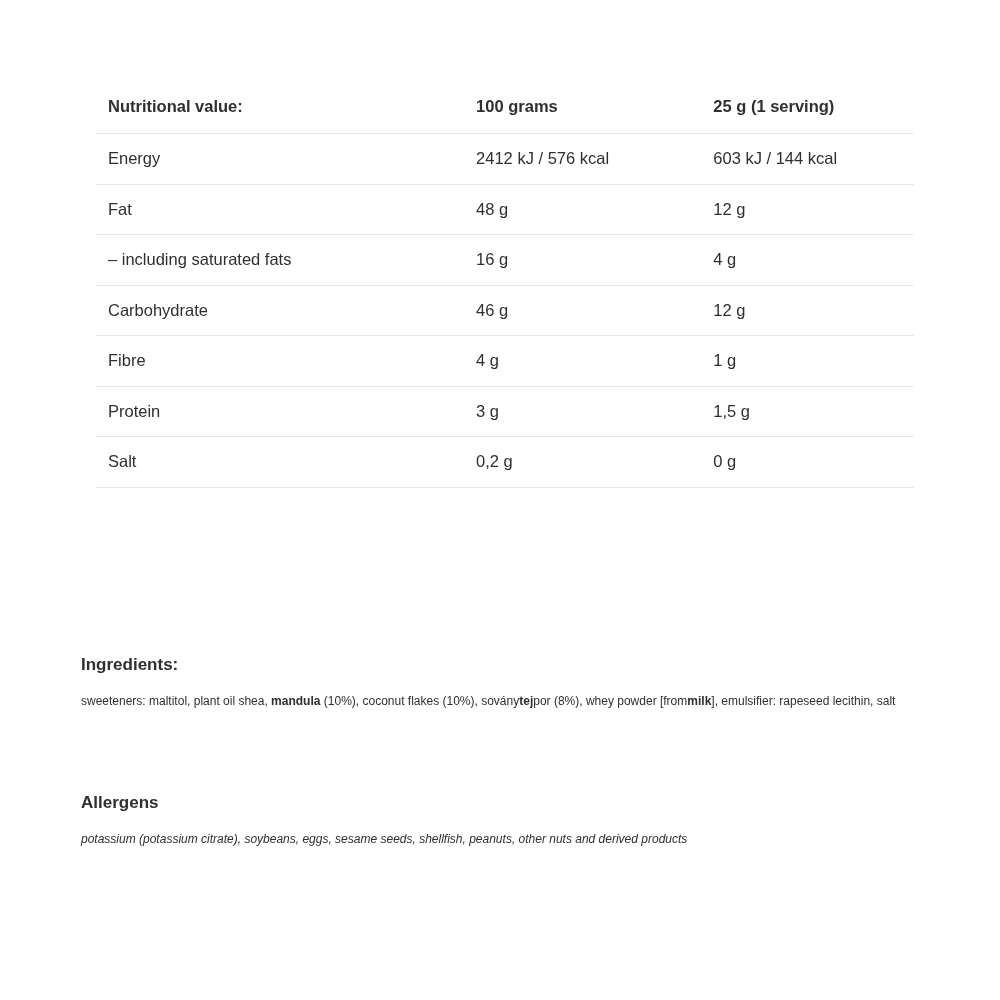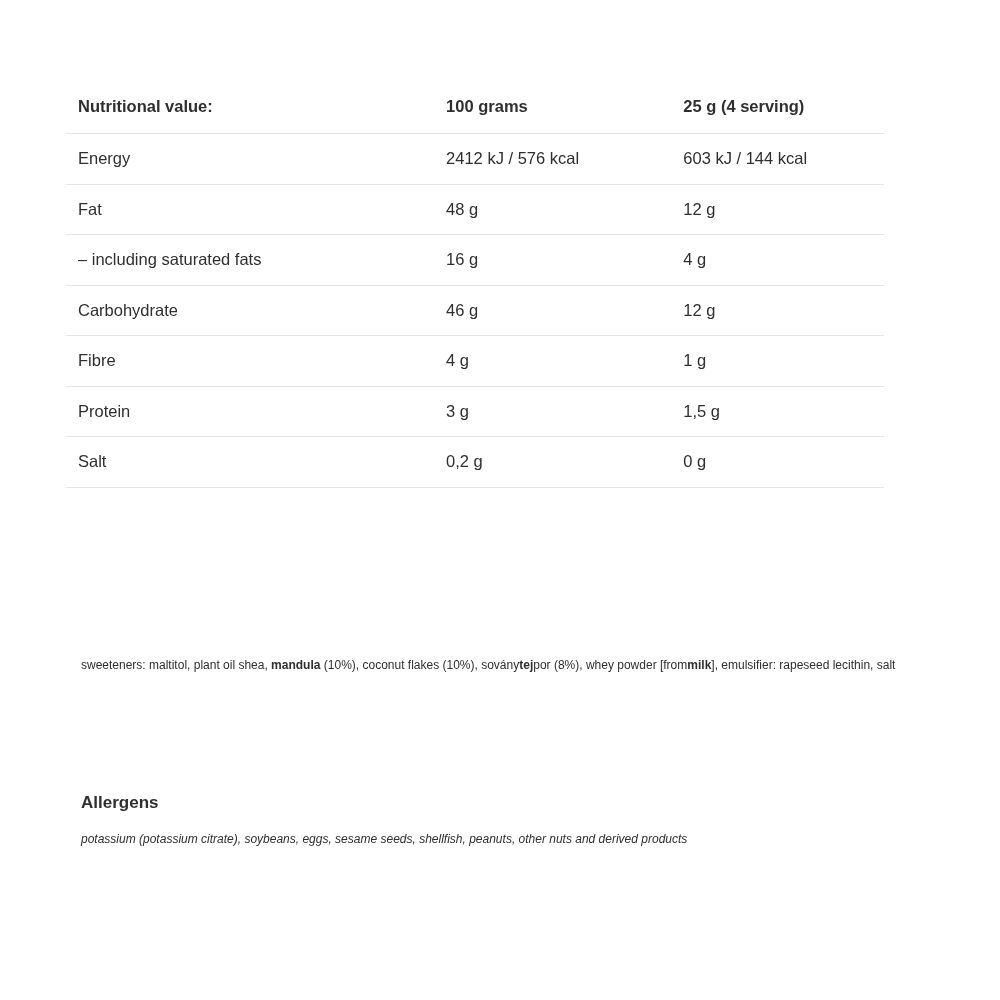--- a/index.html
+++ b/index.html
@@ -13,21 +13,21 @@
     color: #2f2f2f;
   }
   .page {
     width: 1000px;
     height: 1000px;
     position: relative;
     padding: 0;
   }
   .nutri-wrap {
     position: absolute;
-    left: 66px;
+    left: 96px;
     top: 96px;
     width: 818px;
   }
   table.nutri {
     width: 100%;
     border-collapse: collapse;
     font-size: 16.5px;
   }
   table.nutri th,
   table.nutri td {
@@ -84,21 +84,21 @@
     <table class="nutri">
       <colgroup>
         <col class="c1">
           <col class="c2">
           <col class="c3">
       </colgroup>
       <thead>
         <tr>
           <th>Nutritional value:</th>
           <th>100 grams</th>
-          <th>25 g (4 serving)</th>
+          <th>25 g (1 serving)</th>
         </tr>
       </thead>
       <tbody id="nutri-body">
           <tr>
             <td>Energy</td>
             <td>2412 kJ / 576 kcal</td>
             <td>603 kJ / 144 kcal</td>
           </tr>
           <tr>
             <td>Fat</td>
@@ -128,20 +128,21 @@
           <tr>
             <td>Salt</td>
             <td>0,2 g</td>
             <td>0 g</td>
           </tr>
         </tbody>
     </table>
   </div>
 
   <div class="section ingredients-block">
+    <div class="sec-title">Ingredients:</div>
     <p class="sec-body" id="ingredients-body"><span>sweeteners: maltitol, plant oil shea, </span><b>mandula</b><span> (10%), coconut flakes (10%), sovány</span><b>tej</b><span>por (8%), whey powder [from</span><b>milk</b><span>], emulsifier: rapeseed lecithin, salt</span></p>
   </div>
 
   <div class="section allergens-block">
     <div class="sec-title">Allergens</div>
     <p class="sec-body italic">potassium (potassium citrate), soybeans, eggs, sesame seeds, shellfish, peanuts, other nuts and derived products</p>
   </div>
 
 </div>
 

